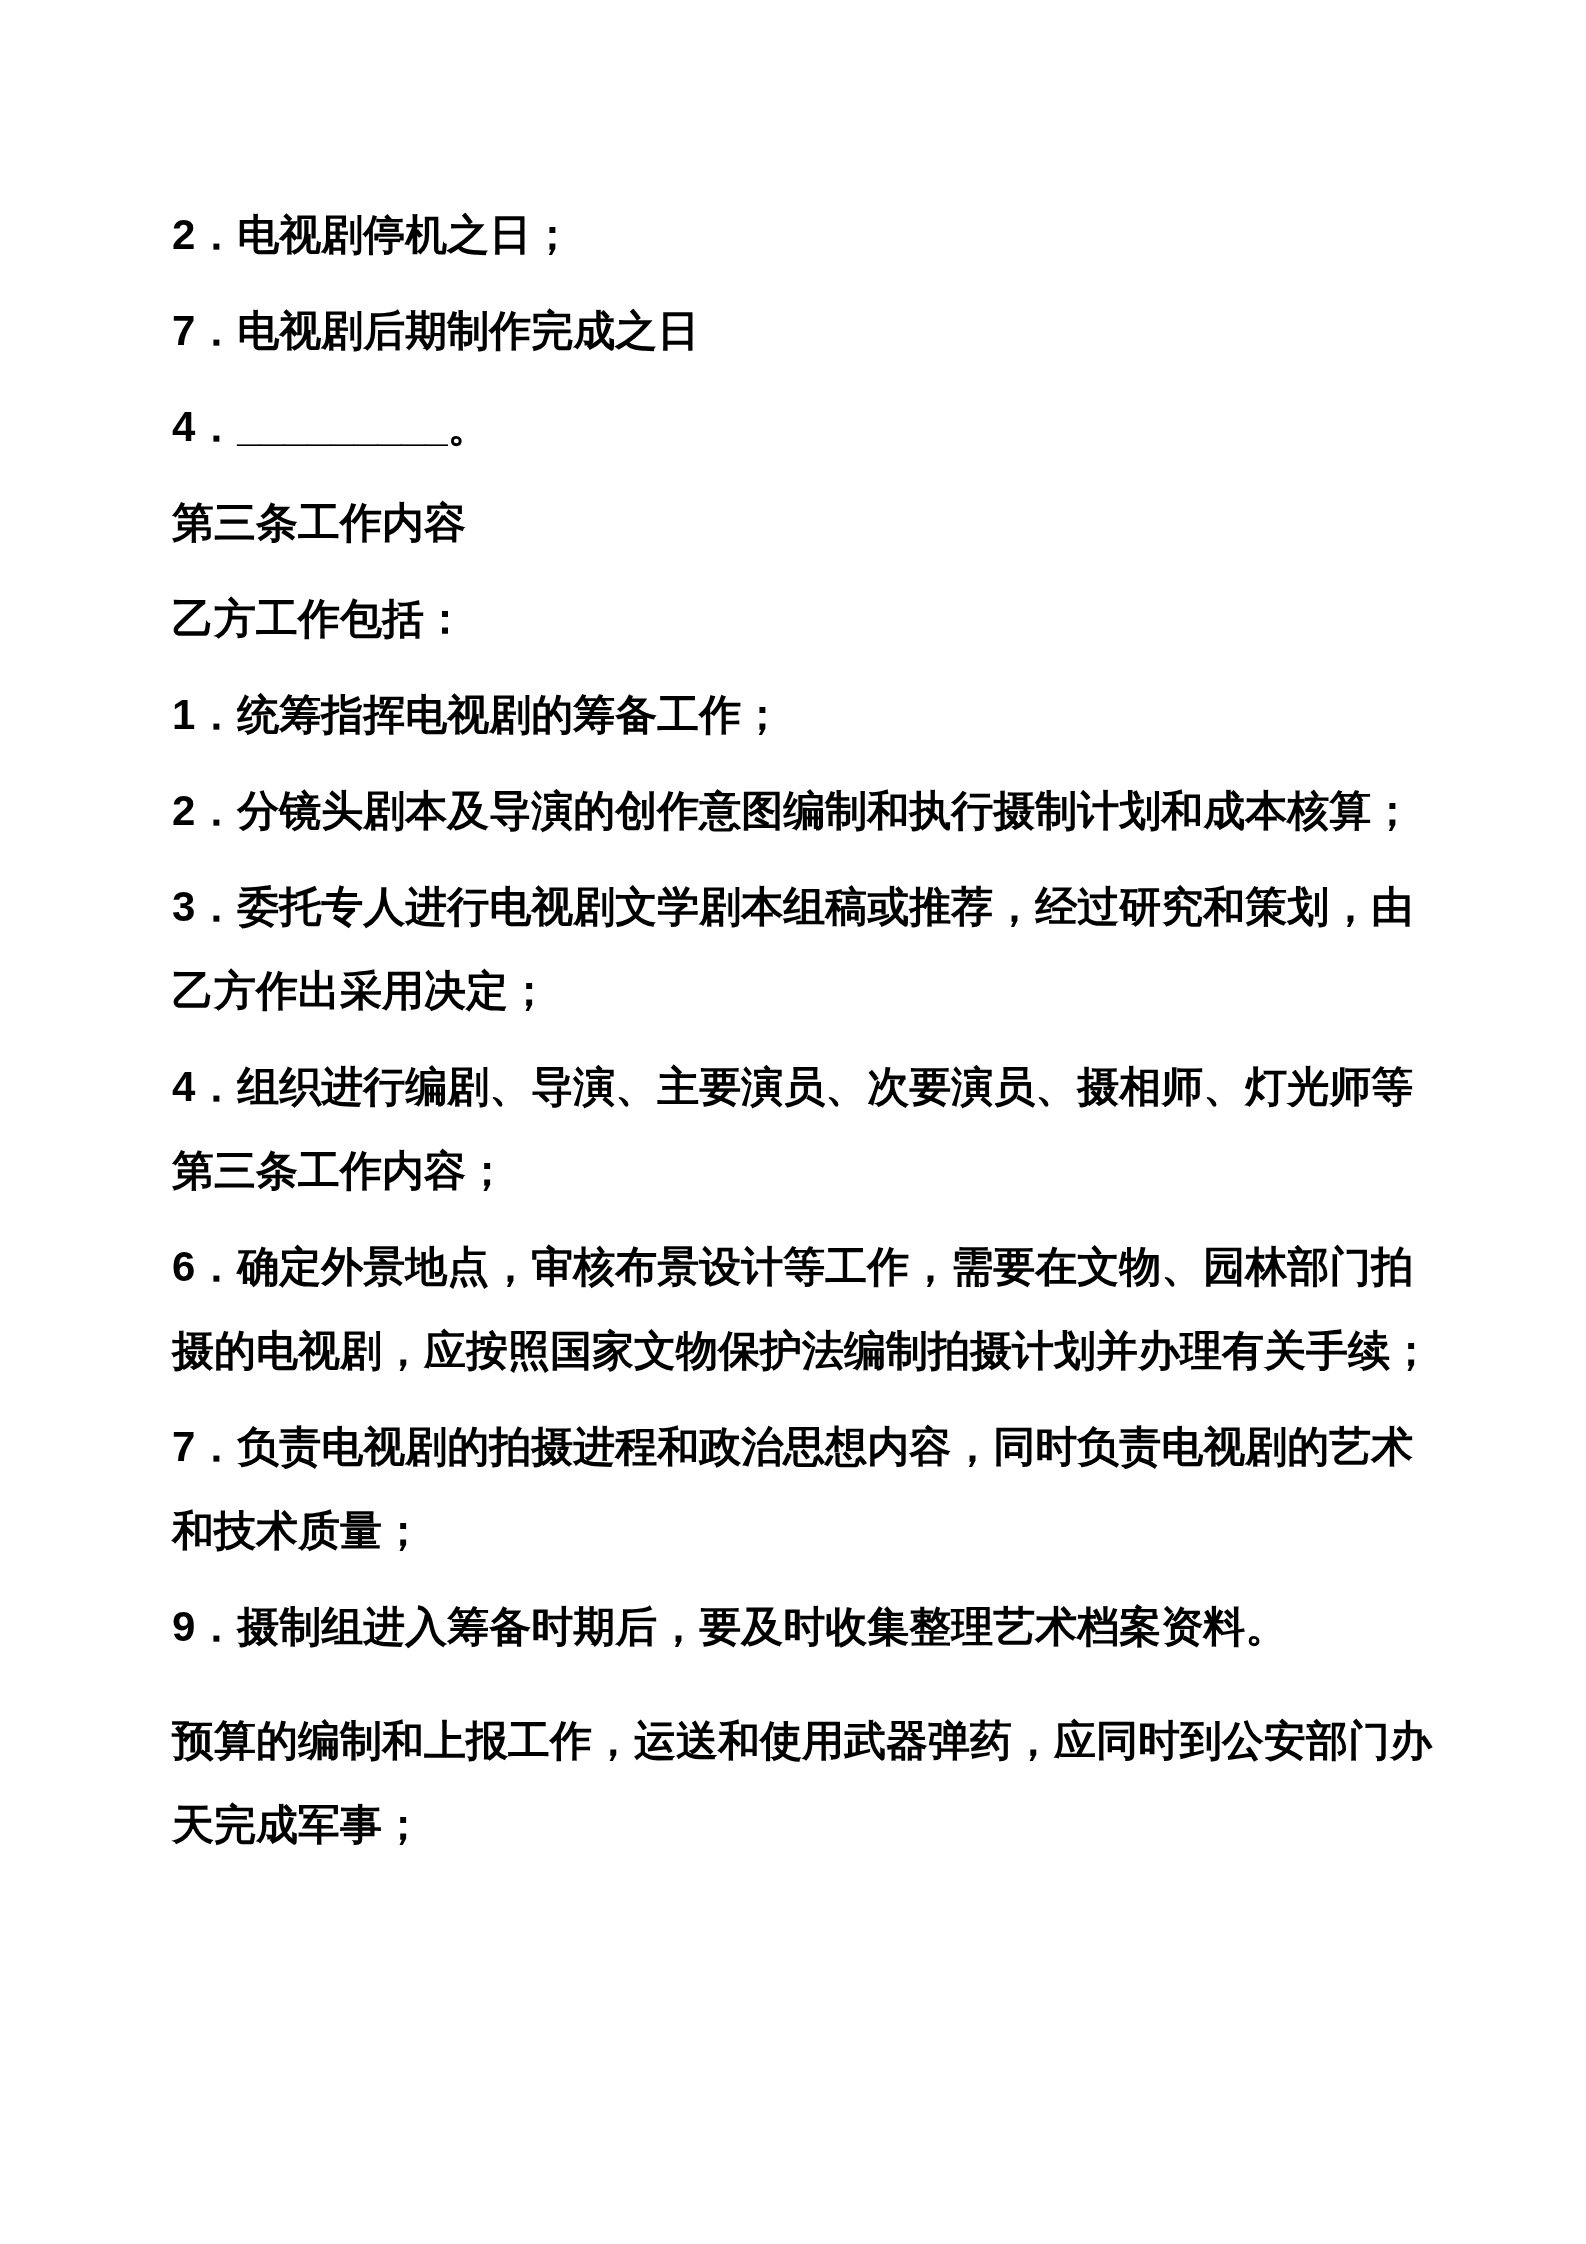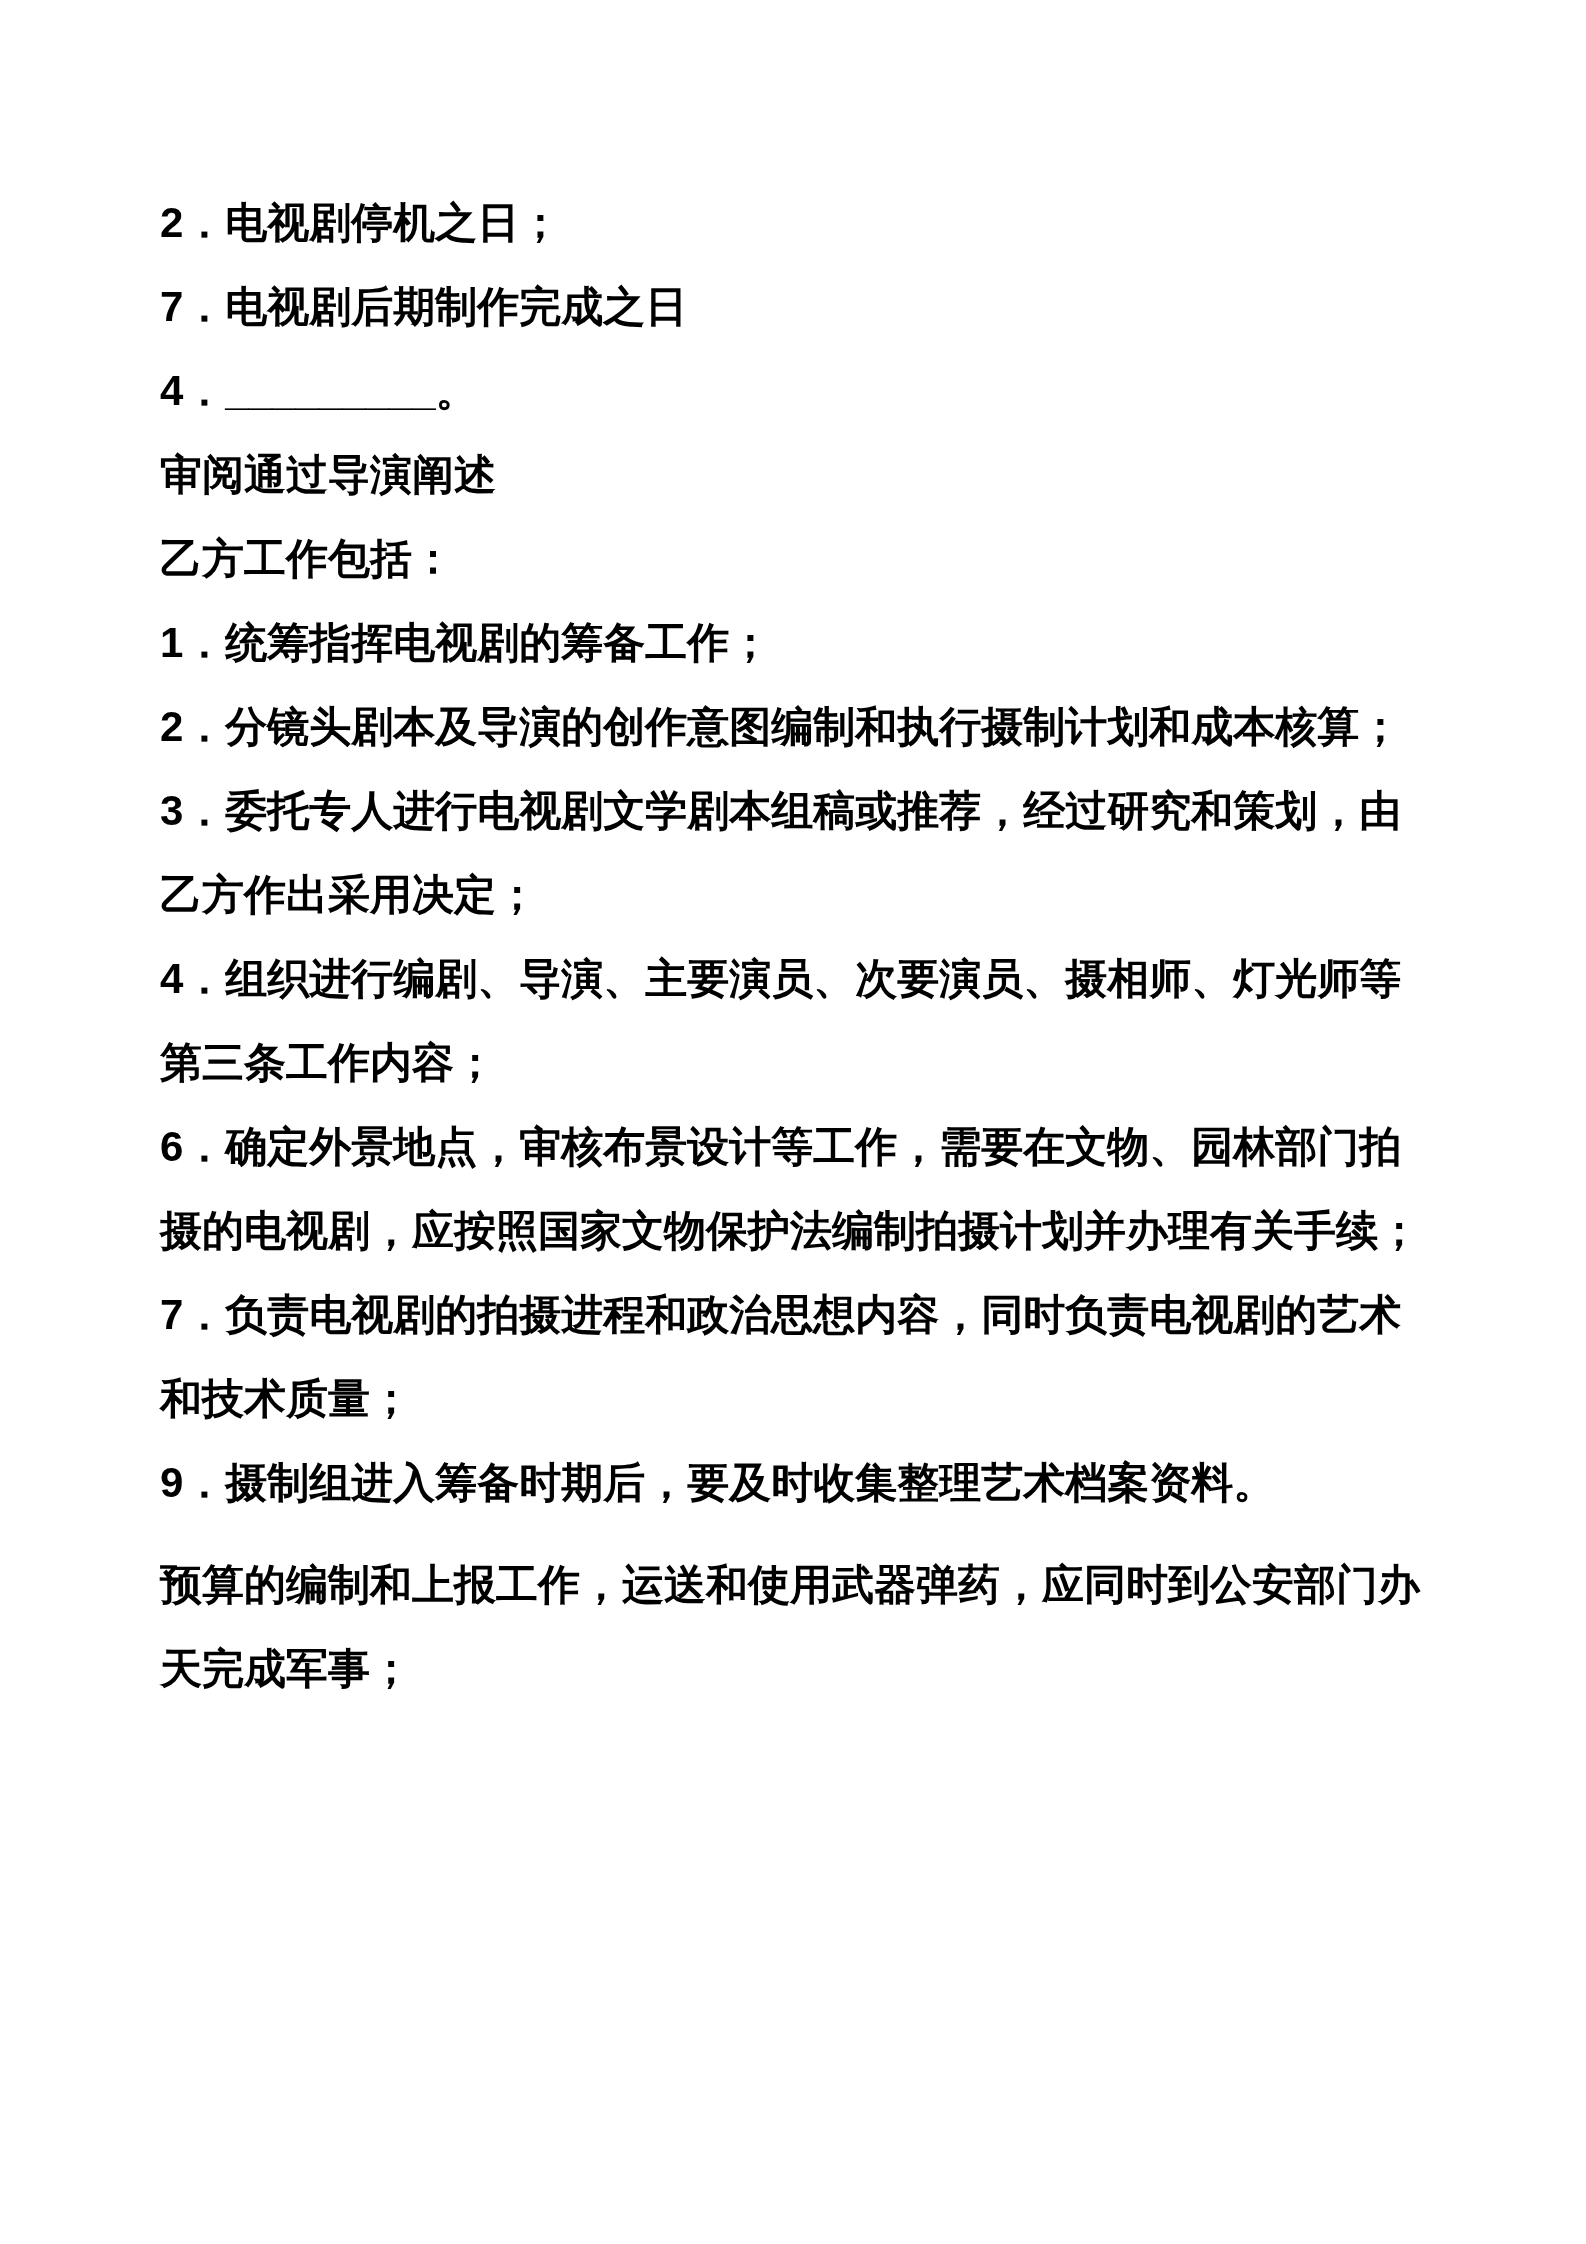--- a/index.html
+++ b/index.html
@@ -13,21 +13,21 @@
     height: 2244px;
     background: #ffffff;
     box-sizing: border-box;
     padding: 181px 150px 0 160px;
     font-family: "Liberation Sans", sans-serif;
     font-weight: 700;
     color: #000000;
     overflow: hidden;
   }
   .para {
-    margin: 0;
+    margin: 12px;
     padding: 0;
   }
   .line {
     font-size: 42px;
     line-height: 84px;
     white-space: pre;
     letter-spacing: 0px;
   }
 </style>
 </head>
@@ -41,21 +41,21 @@
 
   <p class="para">
     <span class="line">7．电视剧后期制作完成之日</span>
   </p>
 
   <p class="para">
     <span class="line">4．_________。</span>
   </p>
 
   <p class="para">
-    <span class="line">审阅通过导演阐述</span>
+    <span class="line">第三条工作内容</span>
   </p>
 
   <p class="para">
     <span class="line">乙方工作包括：</span>
   </p>
 
   <p class="para">
     <span class="line">1．统筹指挥电视剧的筹备工作；</span>
   </p>
 

